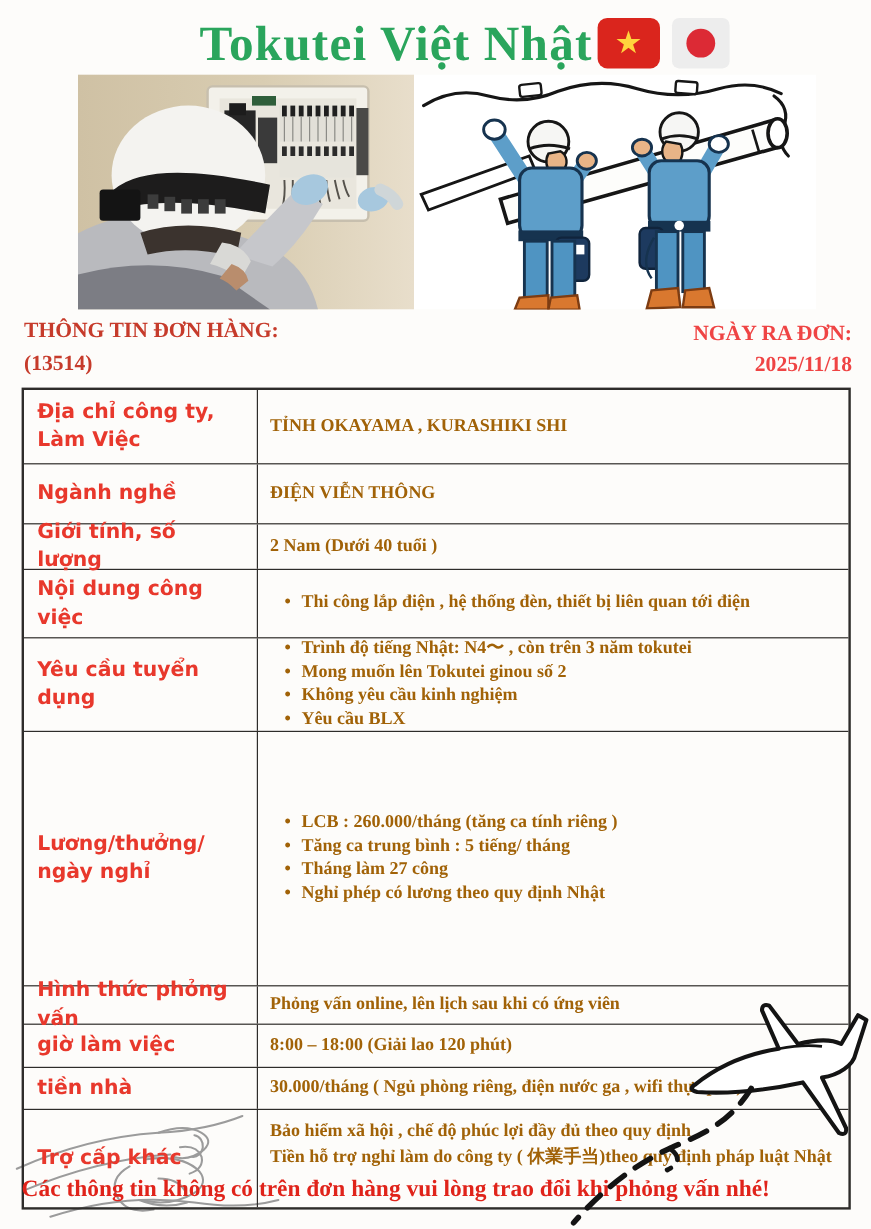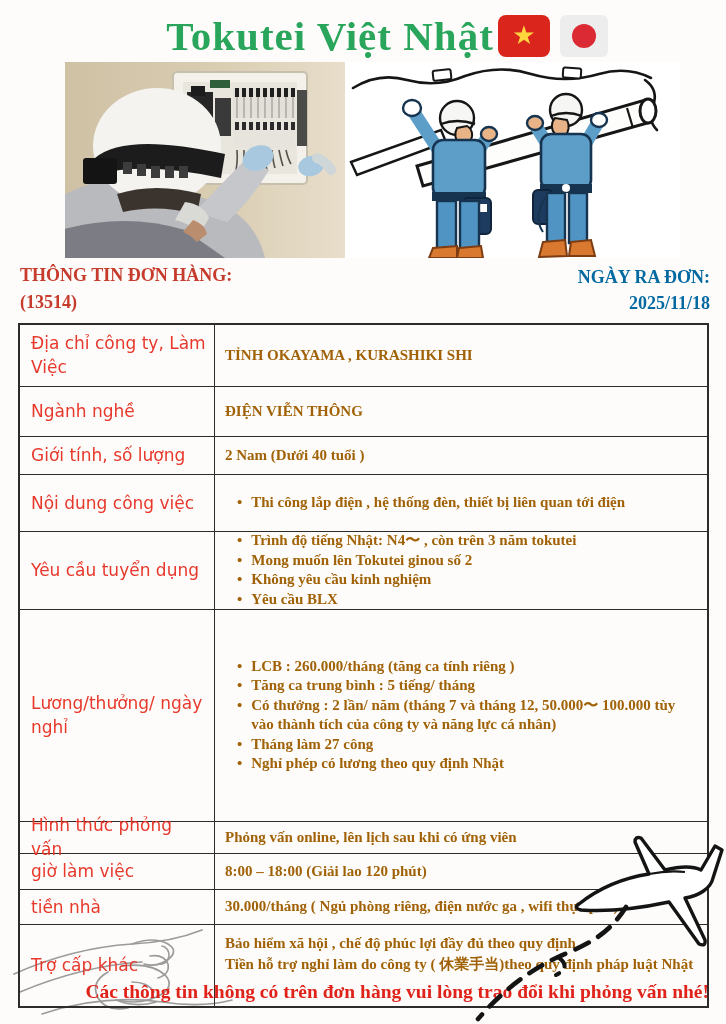--- a/index.html
+++ b/index.html
@@ -23,52 +23,52 @@
   .flag-vn{width:52px;background:#da251d;margin-left:-6px;}
   .flag-vn .star{color:#ffd53d;font-size:26px;line-height:1;}
   .flag-jp{width:48px;background:#ededed;border-radius:6px;}
   .flag-jp .sun{width:24px;height:24px;border-radius:50%;background:#dc2a35;}
   
   .photo-strip{position:absolute;left:65px;top:62px;width:615px;height:196px;display:flex;}
   .photo-strip svg{display:block;}
   
   .info-header{position:absolute;left:0;top:258px;width:726px;height:64px;}
   .info-left{position:absolute;left:20px;top:4px;color:#c63b2b;font-weight:bold;font-size:18px;line-height:27px;}
-  .info-right{position:absolute;right:16px;top:6px;color:#0369a1;font-weight:bold;font-size:18px;line-height:26px;text-align:right;}
+  .info-right{position:absolute;right:16px;top:6px;color:#ef4444;font-weight:bold;font-size:18px;line-height:26px;text-align:right;}
   
   .job-table{
     position:absolute;left:18px;top:323px;width:691px;height:685px;
     border:2px solid #2e2c2a;box-sizing:border-box;z-index:2;background:transparent;
   }
   .row{display:flex;box-sizing:border-box;border-top:1.5px solid #2e2c2a;}
   .row:first-child{border-top:none;}
   .cell{box-sizing:border-box;}
   .cell.label{
     width:195px;flex:0 0 195px;border-right:1.5px solid #2e2c2a;
     display:flex;align-items:center;padding:2px 8px 2px 11px;
     font-family:"DejaVu Sans","Liberation Sans",sans-serif;
-    font-weight:normal;font-size:17px;line-height:24px;color:#e8382c;
+    font-weight:bold;font-size:17px;line-height:24px;color:#e8382c;
   }
   .cell.content{
     flex:1;display:flex;flex-direction:column;justify-content:center;
     padding:3px 10px 3px 10px;
     font-weight:bold;font-size:15px;line-height:21px;color:#a16207;
   }
   .r0{height:60.5px;}.r1{height:50px;}.r2{height:38px;}.r3{height:57px;}
   .r4{height:78px;}.r5{height:212px;}.r6{height:32px;}.r7{height:36px;}
   .r8{height:35px;}.r9{height:82.5px;}
   .r4 .cell.content,.r5 .cell.content{line-height:19.5px;}
   .r9 .cell.content{justify-content:flex-start;padding-top:8px;}
   ul.bullets{margin:0;padding:0 0 0 12px;list-style:none;}
   ul.bullets li{display:flex;gap:9px;}
   ul.bullets li::before{content:"•";flex:0 0 auto;}
   
   .footer-note{
     position:absolute;left:18px;top:981px;width:691px;z-index:4;
-    text-align:right;color:#e0231a;font-weight:bold;font-size:19.5px;
+    text-align:left;color:#e0231a;font-weight:bold;font-size:19.5px;
     font-family:"Liberation Serif","DejaVu Serif",serif;
   }
   
   .hands-sketch{position:absolute;left:12px;top:922px;z-index:1;pointer-events:none;}
   .airplane-sketch{position:absolute;left:565px;top:820px;z-index:5;pointer-events:none;}
   .dashed-trail{position:absolute;left:430px;top:895px;z-index:5;pointer-events:none;}
 </style>
 </head>
 <body>
 
@@ -317,23 +317,20 @@
     <div class="cell label">Lương/thưởng/ ngày nghỉ</div>
     <div class="cell content">
       <ul class="bullets">
         <li>
             <span>LCB :  260.000/tháng (tăng ca tính riêng )</span>
           </li>
         <li>
             <span>Tăng ca trung bình : 5 tiếng/ tháng</span>
           </li>
         <li>
-            <span>Có thưởng : 2 lần/ năm  (tháng 7 và tháng 12, 50.000〜 100.000 tùy vào thành tích của công ty và năng lực cá nhân)</span>
-          </li>
-        <li>
             <span>Tháng làm  27 công</span>
           </li>
         <li>
             <span>Nghỉ phép có lương  theo quy định Nhật</span>
           </li>
       </ul>
     </div>
   </div>
 
   <div class="row r6">

